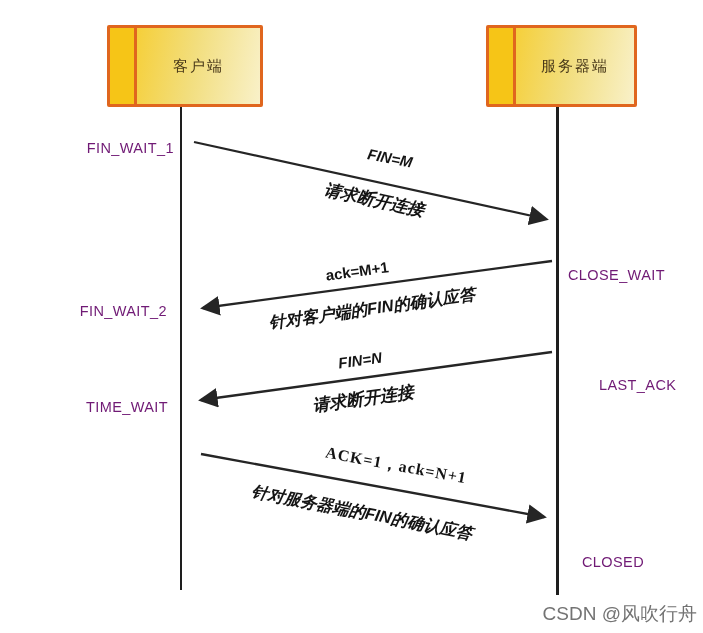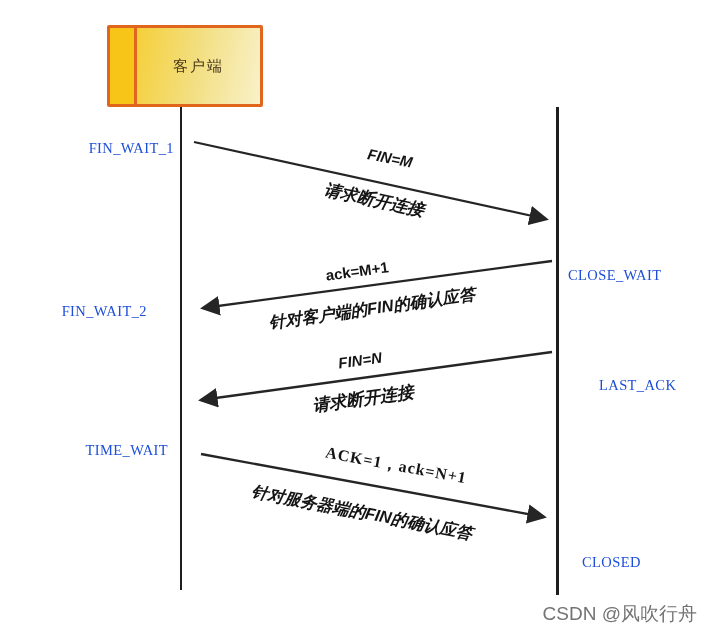--- a/index.html
+++ b/index.html
@@ -35,29 +35,28 @@
   .lifeline{
     position:absolute;width:2.5px;background:#1e1e1e;
   }
   #client-lifeline{left:179.5px;top:107px;height:483px;}
   #server-lifeline{left:556px;top:107px;height:488px;}
   
   #arrows{position:absolute;left:0;top:0;width:703px;height:633px;}
   
   .state-label{
     position:absolute;
-    font-size:14.5px;color:#1d4ed8;letter-spacing:0.4px;
+    font-size:14.5px;color:#701a75;letter-spacing:0.4px;
     white-space:nowrap;
-    font-family:Liberation Serif, serif;
   }
   .state-left{text-align:right;transform:translateY(-50%);}
   .state-right{transform:translateY(-50%);margin-top:32px;}
   #state-fin-wait-1{right:529px;top:148px;}
-  #state-fin-wait-2{right:556px;top:311px;}
-  #state-time-wait{right:535px;top:407px;margin-top:43px;}
+  #state-fin-wait-2{right:536px;top:311px;}
+  #state-time-wait{right:535px;top:407px;}
   #state-close-wait{left:568px;top:243px;}
   #state-last-ack{left:599px;top:353px;}
   #state-closed{left:582px;top:530px;}
   
   .msg-label{
     position:absolute;white-space:nowrap;color:#141414;
     font-weight:bold;
   }
   .code-label{font-size:15px;}
   .desc-label{font-size:17px;font-style:italic;}
@@ -80,20 +79,24 @@
   }
 </style>
 </head>
 <body>
 
 <div id="stage">
 
   <div class="actor-box" id="client-box">
     <div class="actor-strip"></div>
     <div class="actor-label">客户端</div>
+  </div>
+  <div class="actor-box" id="server-box">
+    <div class="actor-strip"></div>
+    <div class="actor-label">服务器端</div>
   </div>
 
   <div class="lifeline" id="client-lifeline"></div>
   <div class="lifeline" id="server-lifeline"></div>
 
   <svg id="arrows" viewBox="0 0 703 633" xmlns="http://www.w3.org/2000/svg">
     <defs>
       <marker id="ah" viewBox="0 0 10 10" refX="8.5" refY="5" markerWidth="8.5" markerHeight="8.5" orient="auto">
         <path d="M0,0 L10,5 L0,10 z" fill="#252525"></path>
       </marker>

